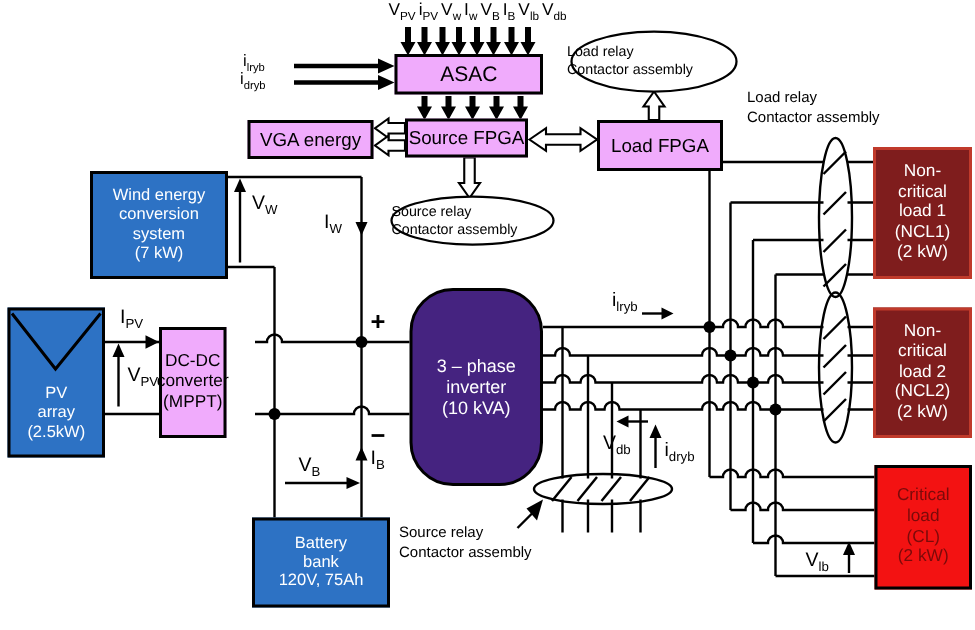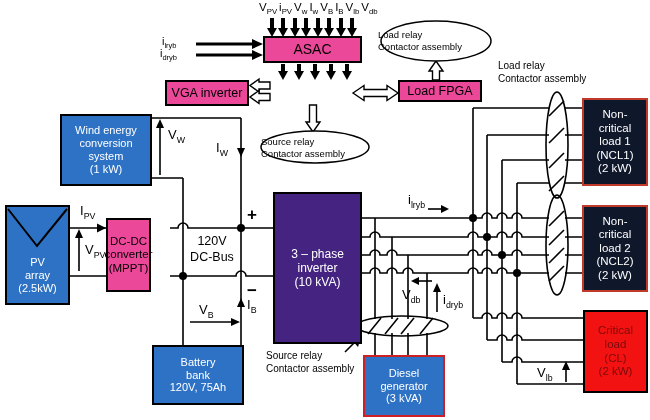--- a/index.html
+++ b/index.html
@@ -1,24 +1,24 @@
 <!DOCTYPE html>
 <html><head>
 <meta charset="utf-8">
 <style>
   html,body{margin:0;padding:0;background:#fff;}
   .diagram{position:relative;width:650px;height:420px;background:#ffffff;
     font-family:"Liberation Sans",sans-serif;overflow:hidden;}
   svg.wires{position:absolute;left:0;top:0;z-index:1;}
   .box{position:absolute;display:flex;align-items:center;justify-content:center;
     text-align:center;white-space:pre-line;z-index:2;border:2px solid #000;
-    line-height:1.18;box-sizing:border-box;color:#000;background:#ec4899;}
+    line-height:1.18;box-sizing:border-box;color:#000;background:#f0abfc;}
   .blue{background:#2D72C4;color:#fff;font-size:11px;}
   .purple{background:#452380;color:#fff;font-size:12px;}
-  .orange{background:#0f172a;border:2.5px solid #C03A2B;color:#fff;font-size:11.5px;}
+  .orange{background:#7f1d1d;border:2.5px solid #C03A2B;color:#fff;font-size:11.5px;}
   .redbox{background:#F31212;border:2px solid #000;color:#7B0A0A;font-size:11.5px;}
   .dieselb{border:2.5px solid #CC2027;}
   .ctrl{font-size:12.5px;}
   .lbl{position:absolute;z-index:3;font-size:13px;color:#000;white-space:nowrap;line-height:1;}
   .lbl sub{font-size:68%;}
   .small{position:absolute;z-index:3;font-size:9.5px;color:#000;text-align:left;
     white-space:pre-line;line-height:1.25;}
   .toprow{position:absolute;left:259px;top:2px;z-index:3;display:flex;gap:2px;
     font-size:11.5px;color:#000;line-height:1;}
   .toprow sub{font-size:68%;}
@@ -155,70 +155,66 @@
       <path d="M313,132 L306,122 L309.5,122 L309.5,105 L316.5,105 L316.5,122 L320,122 Z"></path>
     </g>
 
     <g fill="#fff" stroke="#000" stroke-width="1.5">
       <ellipse cx="436" cy="41" rx="55" ry="20"></ellipse>
       <ellipse cx="315" cy="147" rx="54" ry="16"></ellipse>
     </g>
   </svg>
 
   <div class="box ctrl" style="left:263px;top:36px;width:99px;height:27px;font-size:14px;">ASAC</div>
-  <div class="box ctrl" style="left:165px;top:80px;width:84px;height:26px;">VGA inverter</div>
-  <div class="box ctrl" style="left:398px;top:80px;width:84px;height:22px;">Load FPGA</div>
+  <div class="box ctrl" style="left:165px;top:80px;width:84px;height:26px;">VGA energy</div>
+  <div class="box ctrl" style="left:270px;top:79px;width:82px;height:26px;">Source FPGA</div>
+  <div class="box ctrl" style="left:398px;top:80px;width:84px;height:34px;">Load FPGA</div>
 
   <div class="box blue" style="left:60px;top:114px;width:92px;height:72px;">Wind energy
 conversion
 system
-(1 kW)</div>
+(7 kW)</div>
 
   <div class="box blue" style="left:5px;top:205px;width:65px;height:100px;align-items:flex-end;padding-bottom:8px;">
     <svg width="61" height="42" style="position:absolute;top:0;left:0;">
       <path d="M1,2 L30,39 L60,2" stroke="#000" stroke-width="2" fill="none"></path>
     </svg>
     <span class="pvtext">PV
 array
 (2.5kW)</span>
   </div>
 
   <div class="box" style="left:106px;top:218px;width:45px;height:74px;font-size:11.5px;">DC-DC
 converter
 (MPPT)</div>
 
-  <div class="box purple" style="left:273px;top:192px;width:89px;height:152px;">3 – phase
+  <div class="box purple" style="left:273px;top:192px;width:89px;height:132px;border-radius:29px;">3 – phase
 inverter
 (10 kVA)</div>
 
-  <div class="box blue" style="left:152px;top:345px;width:92px;height:60px;">Battery
+  <div class="box blue" style="left:168px;top:345px;width:92px;height:60px;">Battery
 bank
 120V, 75Ah</div>
 
-  <div class="box blue dieselb" style="left:363px;top:355px;width:82px;height:62px;">Diesel
-generator
-(3 kVA)</div>
 
   <div class="box orange" style="left:582px;top:98px;width:66px;height:88px;">Non-
 critical
 load 1
 (NCL1)
 (2 kW)</div>
   <div class="box orange" style="left:582px;top:205px;width:66px;height:87px;">Non-
 critical
 load 2
 (NCL2)
 (2 kW)</div>
   <div class="box redbox" style="left:583px;top:310px;width:65px;height:83px;">Critical
 load
 (CL)
 (2 kW)</div>
 
-  <div class="buslbl" style="left:186px;top:234px;width:52px;">120V
-DC-Bus</div>
   <div class="pol" style="left:247px;top:206px;">+</div>
   <div class="pol" style="left:247px;top:282px;">−</div>
 
   <div class="small" style="left:378px;top:29px;width:116px;">Load relay
 Contactor assembly</div>
   <div class="small" style="left:261px;top:136px;width:108px;">Source relay
 Contactor assembly</div>
 
   <div class="small" style="left:498px;top:60px;width:115px;font-size:10px;">Load relay
 Contactor assembly</div>

